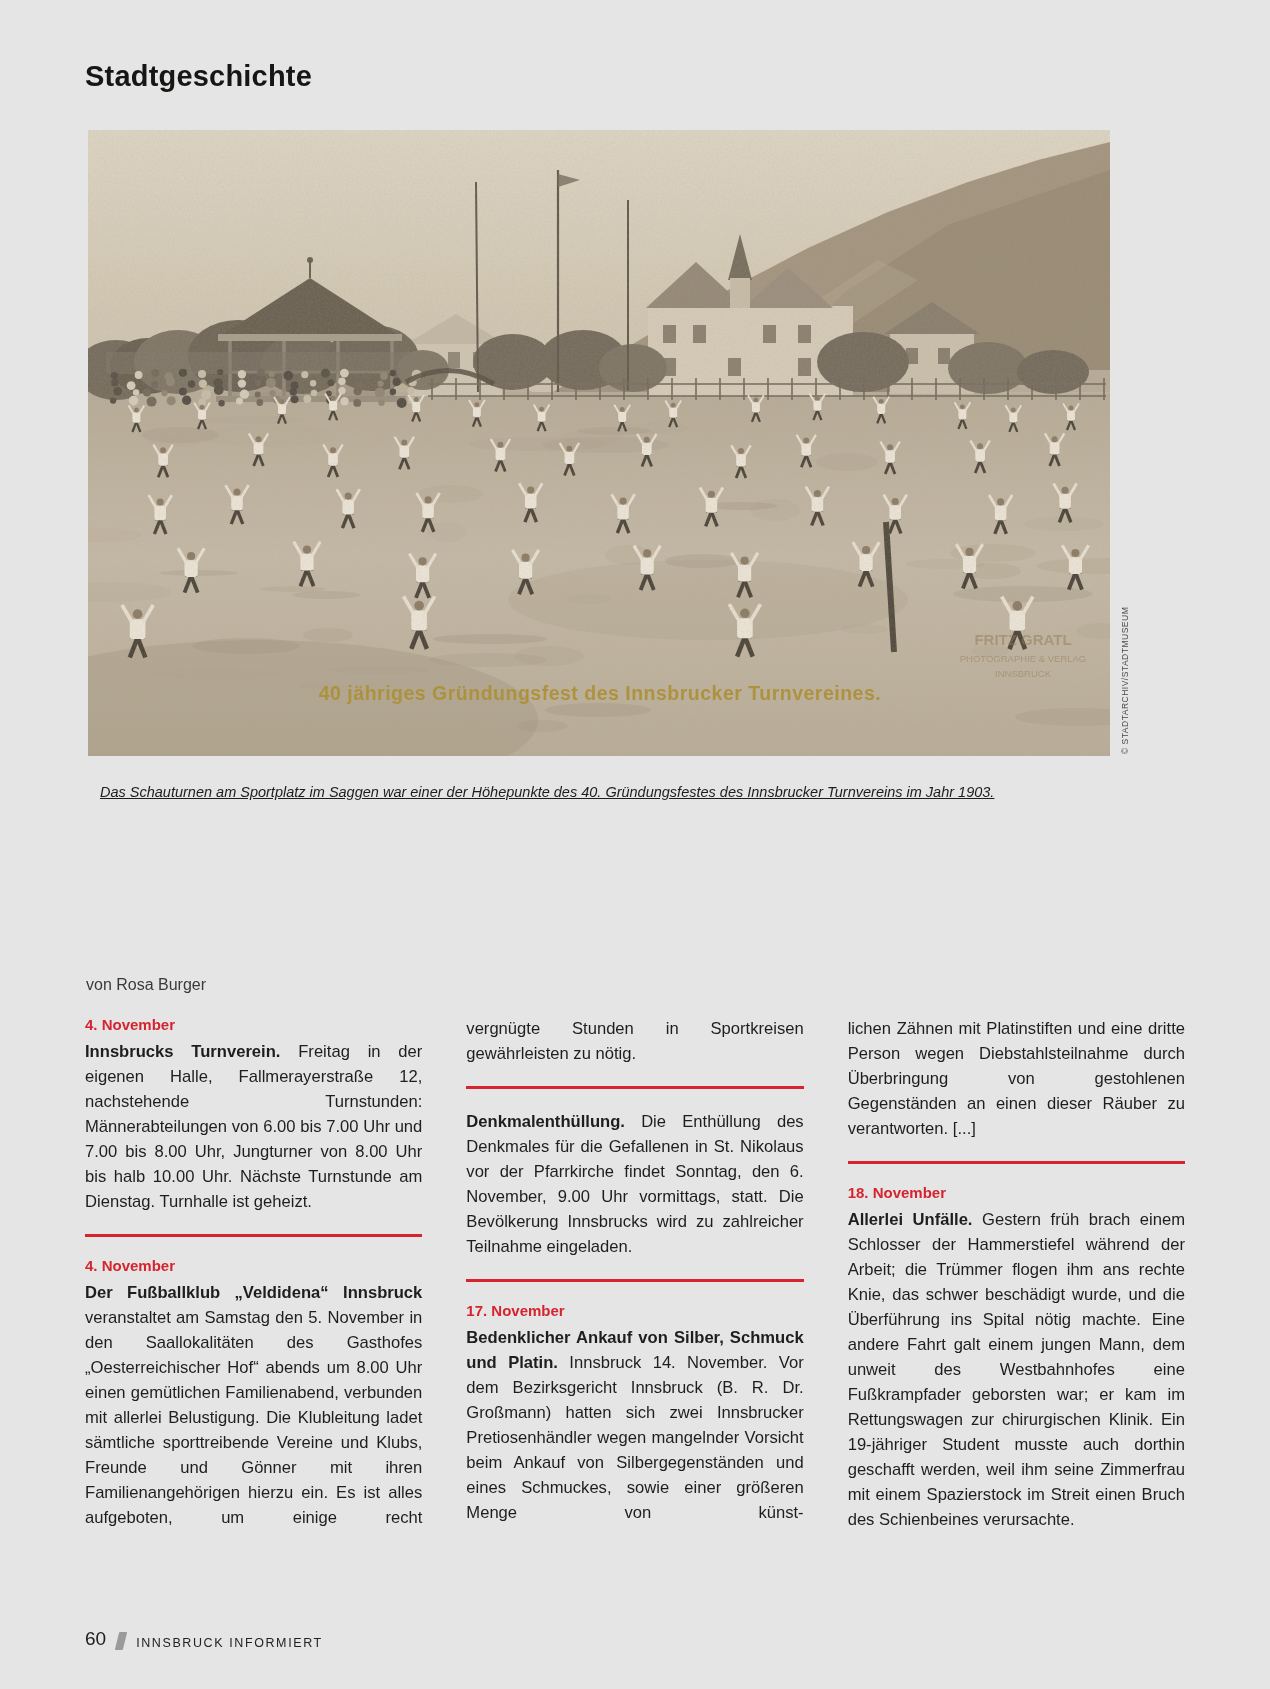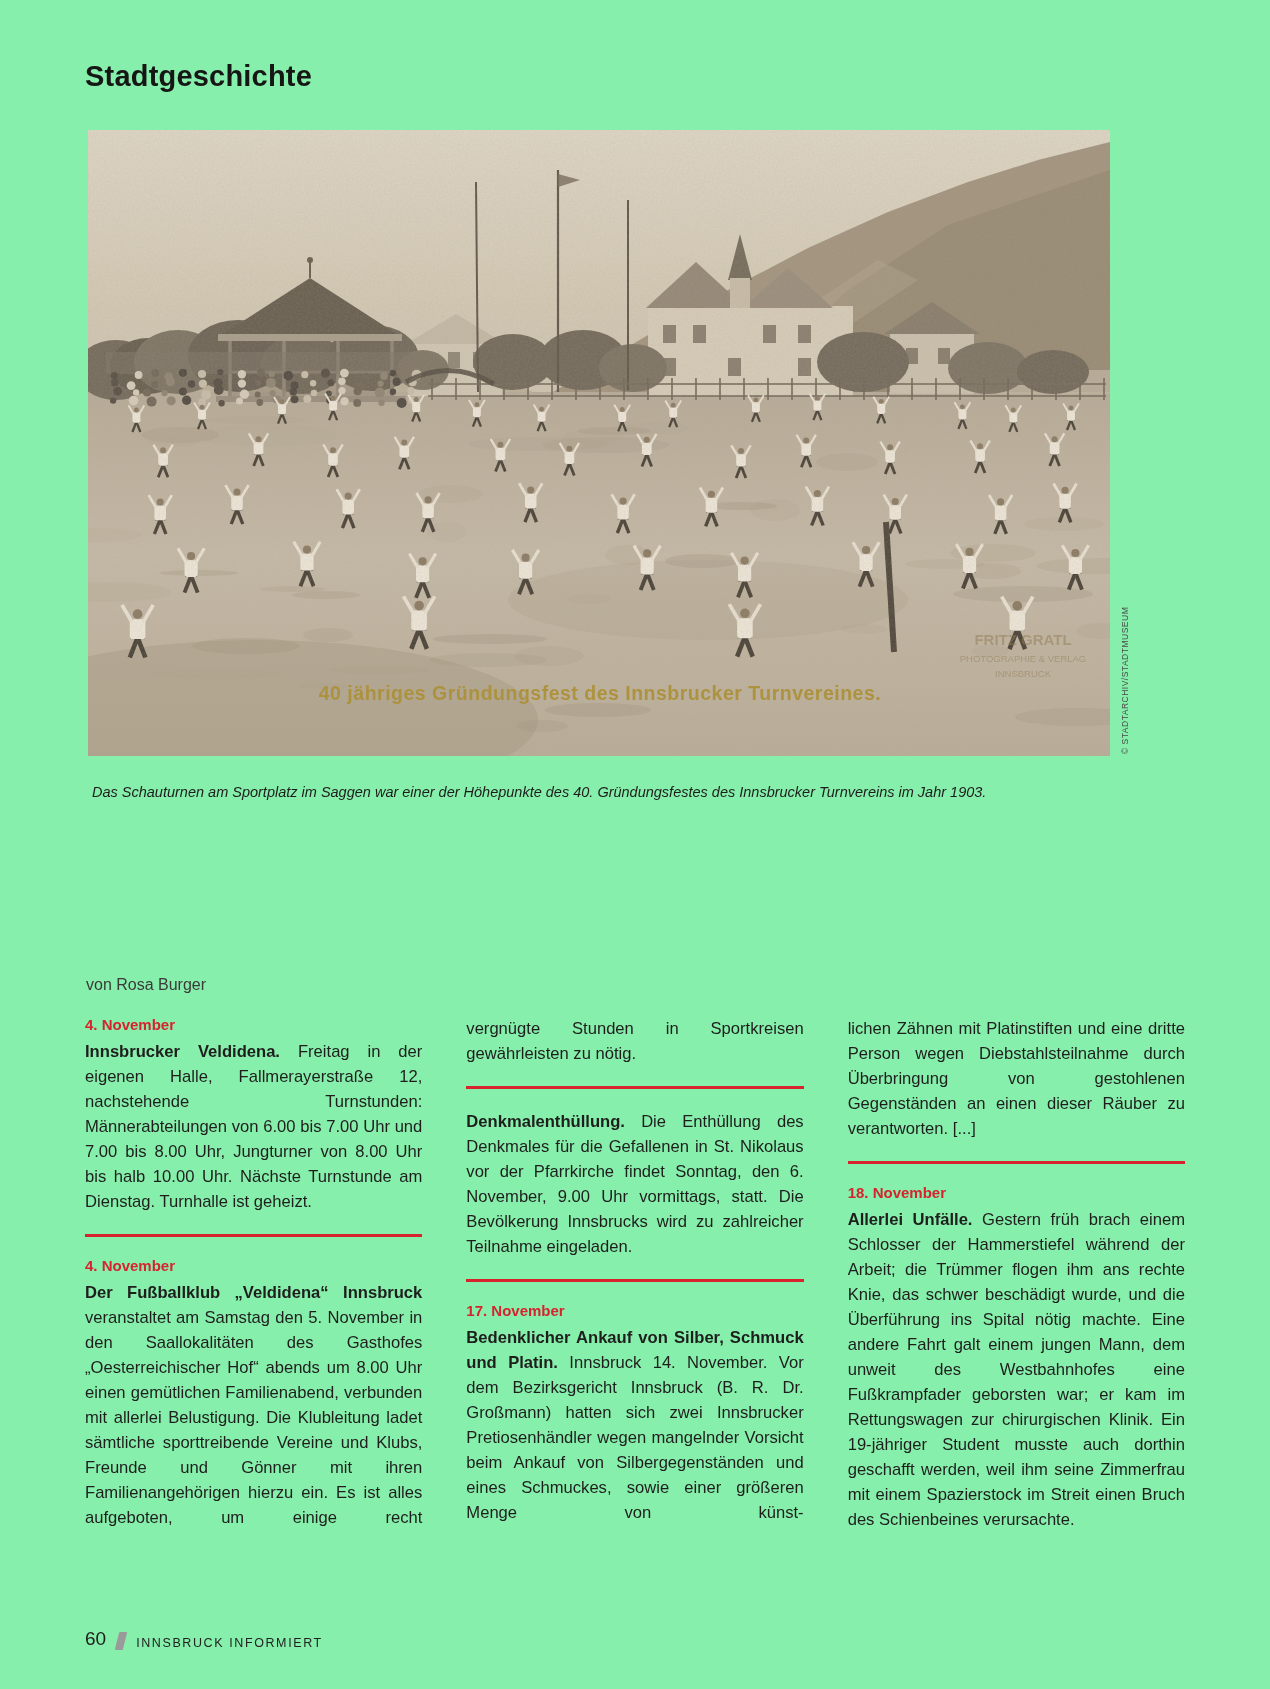--- a/index.html
+++ b/index.html
@@ -1,35 +1,35 @@
 <!DOCTYPE html>
 <html lang="de"><head>
 <meta charset="utf-8">
 <style>
   html,body { margin:0; padding:0; background:#ffffff; }
   .page {
-    position:relative; width:1270px; height:1689px; background:#86efac;
+    position:relative; width:1270px; height:1689px; background:#e5e5e5;
     font-family:"Liberation Sans", sans-serif; overflow:hidden;
     --red:#d6232e;
   }
   .section-label {
     position:absolute; top:36px; left:85px;
     font-size:29px; font-weight:700; color:#161615; letter-spacing:0.2px;
   }
   .photo-frame { position:absolute; top:130px; left:88px; width:1022px; height:626px; }
   .photo-frame svg { display:block; width:100%; height:100%; }
   svg text { font-family:"Liberation Sans", sans-serif; }
   .photo-credit {
     position:absolute; left:1120px; top:754px;
     transform:rotate(-90deg); transform-origin:0 0;
     font-size:8.5px; color:#4a4a48; letter-spacing:0.5px; white-space:nowrap;
   }
   .photo-caption {
-    position:absolute; top:769px; left:92px; width:1060px;
-    font-style:italic; font-size:14.5px; color:#1d1d1b;
+    position:absolute; top:769px; left:100px; width:1060px;
+    font-style:italic; font-size:14.5px; color:#1d1d1b;text-decoration:underline;
   }
   .article-title {
     position:absolute; top:828px; left:82px; margin:0;
     font-size:61px; font-weight:700; font-style:italic;
     color:#6b6b6b; letter-spacing:-1px; line-height:1.1;
   }
   .byline { position:absolute; top:952px; left:86px; font-size:16px; color:#3a3a38;margin-top:24px; }
   .columns { position:absolute; top:1016px; left:85px; width:1100px; display:flex; gap:44px; }
   .col { flex:1 1 0; min-width:0; }
   .date { font-size:15px; font-weight:700; color:var(--red); margin:0 0 4px 0; line-height:1.25; }
@@ -378,21 +378,21 @@
   <div class="photo-credit">© STADTARCHIV/STADTMUSEUM</div>
   <p class="photo-caption">Das Schauturnen am Sportplatz im Saggen war einer der Höhepunkte des 40. Gründungsfestes des Innsbrucker Turnvereins im Jahr 1903.</p>
 
   <div class="byline">von Rosa Burger</div>
 
   <main class="columns">
 
     <section class="col">
       <div class="entry">
         <h3 class="date">4. November</h3>
-        <p class="body"><b class="lead">Innsbrucker Veldidena.</b> <span>Freitag in der eigenen Halle, Fallmerayerstraße 12, nachstehende Turnstunden: Männerabteilungen von 6.00 bis 7.00 Uhr und 7.00 bis 8.00 Uhr, Jungturner von 8.00 Uhr bis halb 10.00 Uhr. Nächste Turnstunde am Dienstag. Turnhalle ist geheizt.</span></p>
+        <p class="body"><b class="lead">Innsbrucks Turnverein.</b> <span>Freitag in der eigenen Halle, Fallmerayerstraße 12, nachstehende Turnstunden: Männerabteilungen von 6.00 bis 7.00 Uhr und 7.00 bis 8.00 Uhr, Jungturner von 8.00 Uhr bis halb 10.00 Uhr. Nächste Turnstunde am Dienstag. Turnhalle ist geheizt.</span></p>
       </div>
       <div class="rule"></div>
       <div class="entry">
         <h3 class="date">4. November</h3>
         <p class="body justify-last"><b class="lead">Der Fußballklub „Veldidena“ Innsbruck</b> <span>veranstaltet am Samstag den 5. November in den Saallokalitäten des Gasthofes „Oesterreichischer Hof“ abends um 8.00 Uhr einen gemütlichen Familienabend, verbunden mit allerlei Belustigung. Die Klubleitung ladet sämtliche sporttreibende Vereine und Klubs, Freunde und Gönner mit ihren Familienangehörigen hierzu ein. Es ist alles aufgeboten, um einige recht</span></p>
       </div>
     </section>
 
     <section class="col">
       <p class="body">vergnügte Stunden in Sportkreisen gewährleisten zu nötig.</p>

